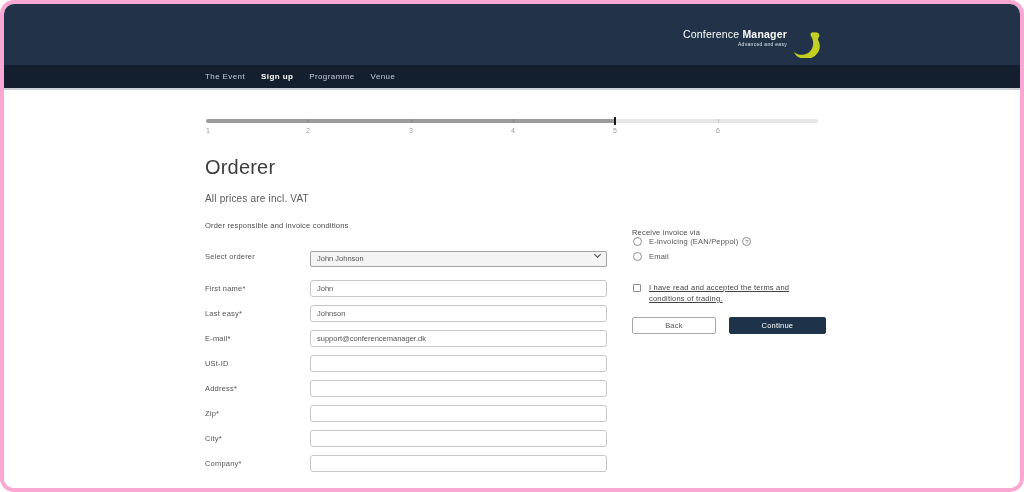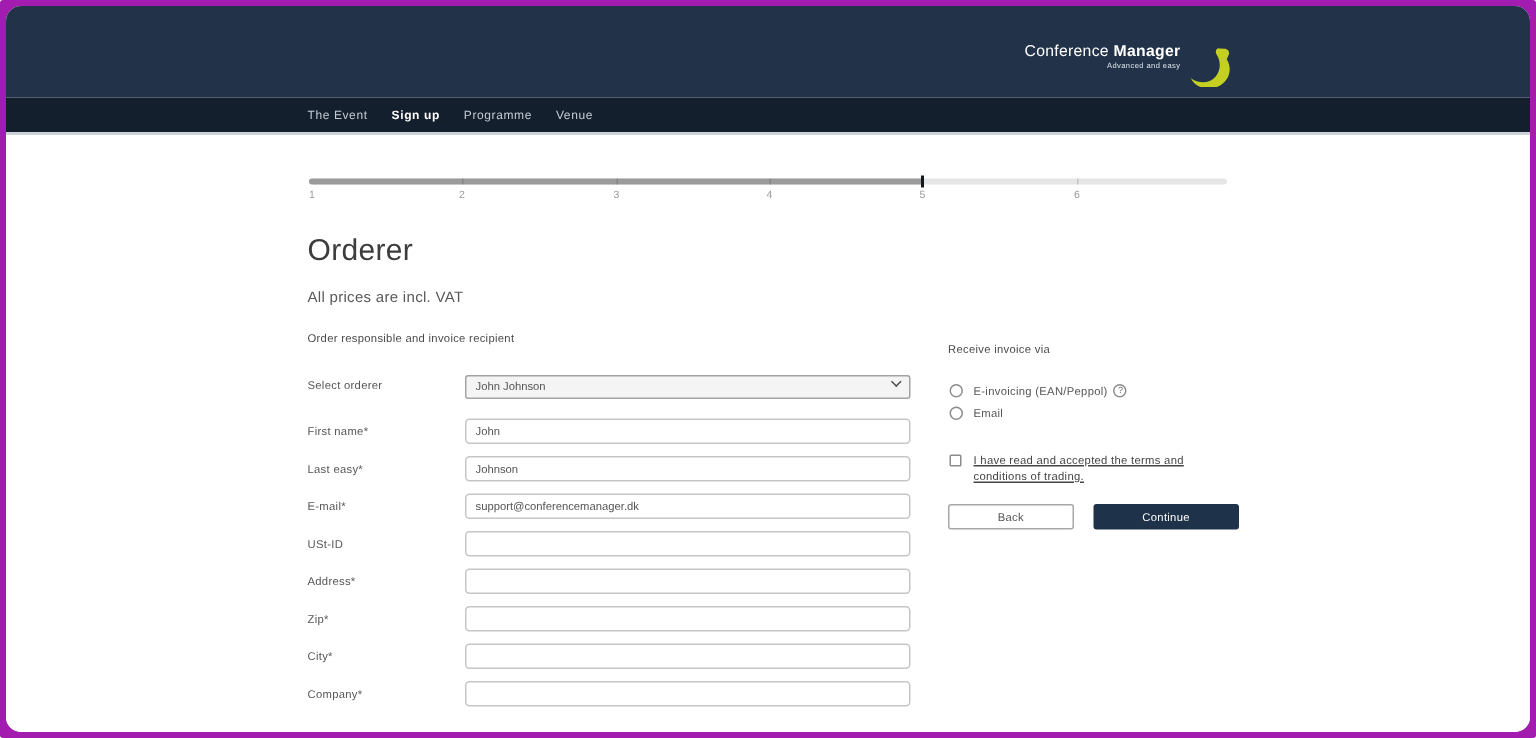--- a/index.html
+++ b/index.html
@@ -1,18 +1,18 @@
 <!DOCTYPE html>
 <html><head>
 <meta charset="utf-8">
 <style>
   * { box-sizing: border-box; margin: 0; padding: 0; }
   html,body { width:1024px; height:492px; background:#ffffff; font-family:"Liberation Sans", sans-serif; }
 
-  .frame { width:1024px; height:492px; background:#a21caf; border-radius:2px; padding:4px; }
+  .frame { width:1024px; height:492px; background:#f9a8d4; border-radius:14px; padding:4px; }
   .window { width:100%; height:100%; border-radius:10px; overflow:hidden; background:#ffffff; display:flex; flex-direction:column; }
 
   
   .topbar { height:61px; background:#223349; position:relative; flex:0 0 auto; }
   .logo { position:absolute; right:198px; top:25px; display:flex; align-items:flex-start; }
   .logo-text { text-align:right; color:#ffffff; line-height:1.05; }
   .logo-name { font-size:10.5px; letter-spacing:0.2px; white-space:nowrap; }
   .logo-name .bold { font-weight:bold; }
   .logo-tagline { font-size:5px; color:#dfe5ec; margin-top:2px; letter-spacing:0.3px; }
   .banana { margin-left:5px; margin-top:2px; }
@@ -42,21 +42,21 @@
   .form-row.select-row { margin-bottom:13px; }
   .f-label { width:105px; flex:0 0 auto; font-size:7.5px; color:#555555; letter-spacing:0.2px; }
   .f-input { width:297px; height:17px; border:1px solid #c6c6c6; border-radius:3px; font-size:7.5px; color:#555555; padding:0 6px; background:#ffffff; outline:none; font-family:"Liberation Sans", sans-serif; }
   .select-wrap { position:relative; width:297px; }
   .f-select { width:297px; height:16px; border:1px solid #a3a3a3; border-radius:2px; background:#f4f4f4; font-size:7.5px; color:#555555; padding:0 14px 0 6px; appearance:none; -webkit-appearance:none; outline:none; font-family:"Liberation Sans", sans-serif; }
   .chevron { position:absolute; right:7px; top:5px; width:5px; height:5px; border-right:1px solid #4a4a4a; border-bottom:1px solid #4a4a4a; transform:rotate(45deg); pointer-events:none; }
 
   
   .side-col { position:absolute; left:628px; top:138px; width:194px; }
   .invoice-heading { font-size:7.5px; color:#4a4a4a; letter-spacing:0.2px; }
-  .radio-group { margin-top:19px; }
+  .radio-group { margin-top:0; }
   .radio-row { display:flex; align-items:center; margin-bottom:6px; }
   .radio { appearance:none; -webkit-appearance:none; width:9px; height:9px; border:1px solid #8c8c8c; border-radius:50%; background:#ffffff; margin:0 7px 0 1px; flex:0 0 auto; }
   .radio-label { font-size:7.5px; color:#555555; letter-spacing:0.2px; }
   .help-icon { display:inline-flex; align-items:center; justify-content:center; width:9px; height:9px; border:1px solid #8c8c8c; border-radius:50%; font-size:6px; color:#6a6a6a; margin-left:4px; cursor:pointer; }
   .terms-row { display:flex; align-items:flex-start; margin-top:22px; }
   .checkbox { appearance:none; -webkit-appearance:none; width:8px; height:8px; border:1px solid #8c8c8c; border-radius:1px; background:#ffffff; margin:1px 8px 0 1px; flex:0 0 auto; }
   .terms-link { font-size:7.5px; color:#444444; text-decoration:underline; line-height:1.45; letter-spacing:0.2px; cursor:pointer; }
   .btn-row { display:flex; gap:13px; margin-top:12px; }
   .btn { height:17px; font-size:7.5px; letter-spacing:0.2px; border-radius:2px; display:flex; align-items:center; justify-content:center; cursor:pointer; font-family:"Liberation Sans", sans-serif; }
   .btn-back { width:87px; background:#ffffff; border:1px solid #a8a8a8; color:#555555; }
@@ -99,21 +99,21 @@
         <span class="pnum" style="left:2px">1</span>
         <span class="pnum" style="left:102px">2</span>
         <span class="pnum" style="left:205px">3</span>
         <span class="pnum" style="left:307px">4</span>
         <span class="pnum" style="left:409px">5</span>
         <span class="pnum" style="left:512px">6</span>
       </div>
 
       <h1 class="page-title">Orderer</h1>
       <p class="vat-note">All prices are incl. VAT</p>
-      <p class="section-heading">Order responsible and invoice recipient</p>
+      <p class="section-heading">Order responsible and invoice conditions</p>
 
       <div class="form-col">
         <div class="form-row select-row">
           <label class="f-label">Select orderer</label>
           <div class="select-wrap">
             <select class="f-select">
               <option>John Johnson</option>
             </select>
             <span class="chevron"></span>
           </div>

